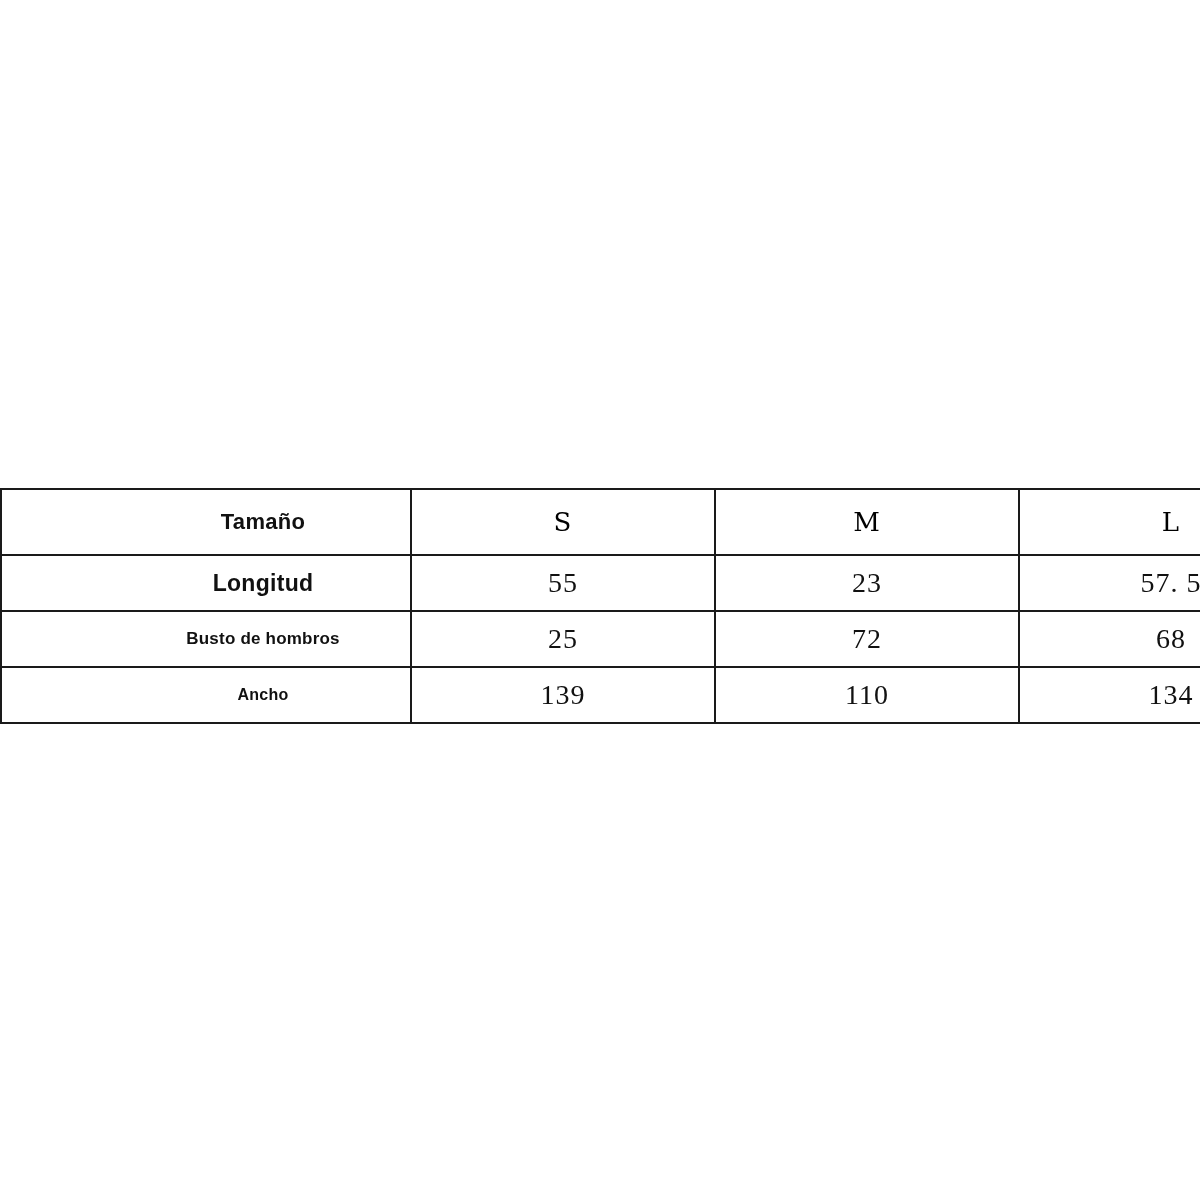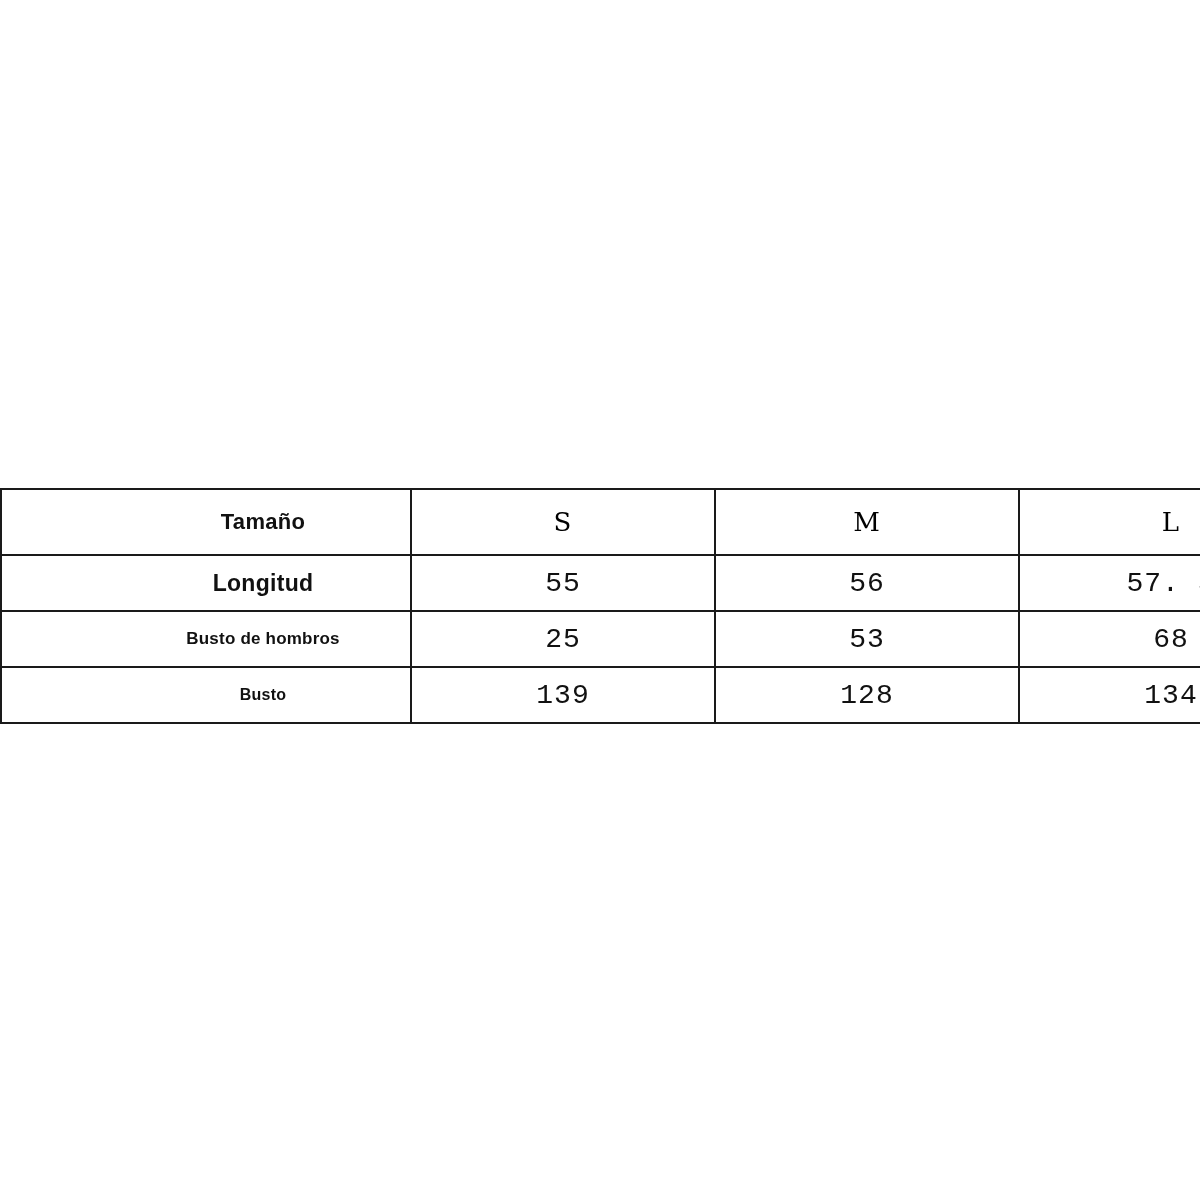--- a/index.html
+++ b/index.html
@@ -69,21 +69,21 @@
     font-size: 17px;
     line-height: 1.25;
     letter-spacing: 0.2px;
   }
   .label-busto {
     font-size: 16px;
     letter-spacing: 0.2px;
   }
 
   .value-cell {
-    font-family: Liberation Mono, monospace;
+    font-family: Liberation Serif, serif;
     font-size: 28px;
     color: #111111;
     letter-spacing: 1px;
   }
   .header-value {
     font-family: "DejaVu Serif", serif;
     font-size: 26px;
     letter-spacing: 1px;
   }
 </style>
@@ -95,30 +95,30 @@
     <tbody>
       <tr class="row-head">
         <td class="col-label label-cell label-tamano">Tamaño</td>
         <td class="col-val header-value">S</td>
         <td class="col-val header-value">M</td>
         <td class="col-val header-value">L</td>
       </tr>
       <tr class="row-body">
         <td class="col-label label-cell label-longitud">Longitud</td>
         <td class="col-val value-cell">55</td>
-        <td class="col-val value-cell">56</td>
+        <td class="col-val value-cell">23</td>
         <td class="col-val value-cell">57. 5</td>
       </tr>
       <tr class="row-body">
         <td class="col-label label-cell label-ancho">Busto de hombros</td>
         <td class="col-val value-cell">25</td>
-        <td class="col-val value-cell">53</td>
+        <td class="col-val value-cell">72</td>
         <td class="col-val value-cell">68</td>
       </tr>
       <tr class="row-body">
-        <td class="col-label label-cell label-busto">Busto</td>
+        <td class="col-label label-cell label-busto">Ancho</td>
         <td class="col-val value-cell">139</td>
-        <td class="col-val value-cell">128</td>
+        <td class="col-val value-cell">110</td>
         <td class="col-val value-cell">134</td>
       </tr>
     </tbody>
   </table>
 </div>
 
 </body></html>

